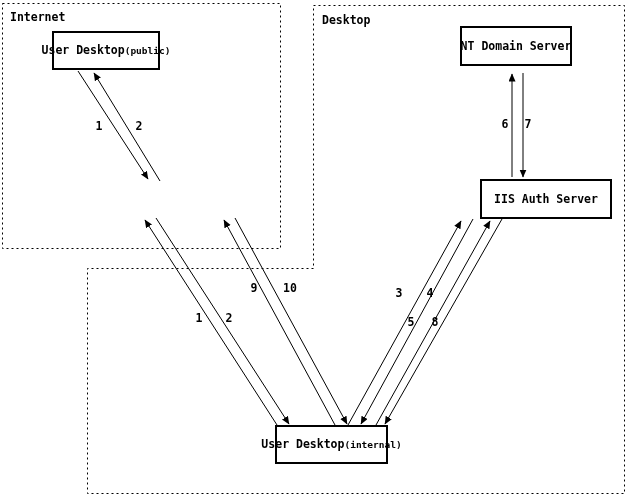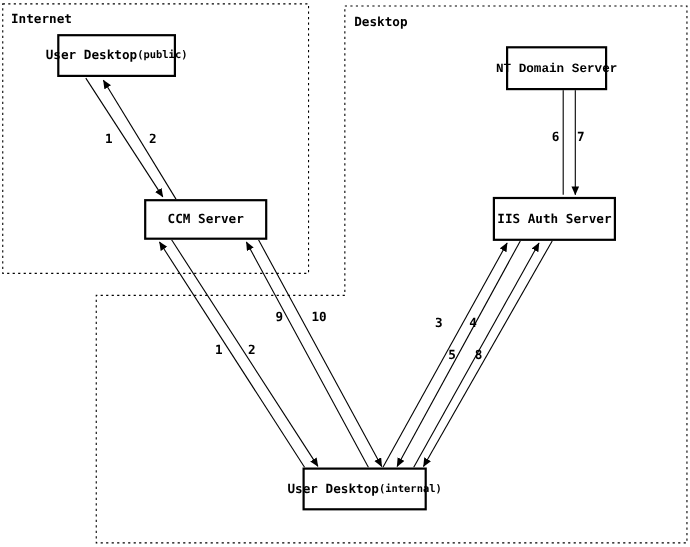--- a/index.html
+++ b/index.html
@@ -56,29 +56,26 @@
   </svg>
 
   <span class="zone-label" style="left:10px;top:11px;">Internet</span>
   <span class="zone-label" style="left:322px;top:14px;">Desktop</span>
 
   <div class="node" style="left:52px;top:31px;width:108px;height:39px;">
     <span class="title">User Desktop</span>
     <span class="subtitle">(public)</span>
   </div>
 
-  <div class="node" style="left:131px;top:181px;width:112px;height:37px;">
-    <span class="title">CCM Server</span>
-  </div>
 
-  <div class="node" style="left:460px;top:42px;width:92px;height:40px;font-family:Liberation Mono, monospace;">
+  <div class="node" style="left:460px;top:26px;width:112px;height:40px;">
     <span class="title">NT Domain Server</span>
   </div>
 
-  <div class="node" style="left:448px;top:179px;width:112px;height:40px;">
+  <div class="node" style="left:480px;top:179px;width:132px;height:40px;">
     <span class="title">IIS Auth Server</span>
   </div>
 
   <div class="node" style="left:275px;top:425px;width:113px;height:39px;">
     <span class="title">User Desktop</span>
     <span class="subtitle">(internal)</span>
   </div>
 
   <span class="num" style="left:99px;top:126px;">1</span>
   <span class="num" style="left:139px;top:126px;">2</span>

